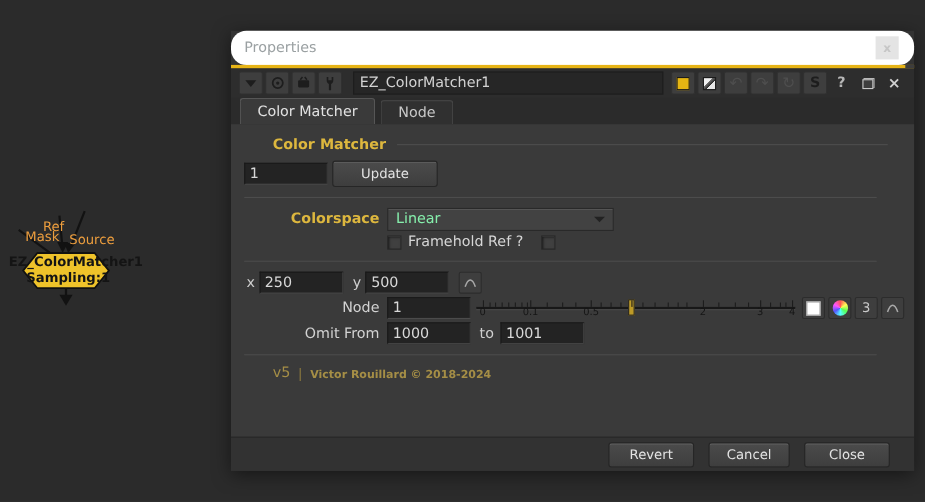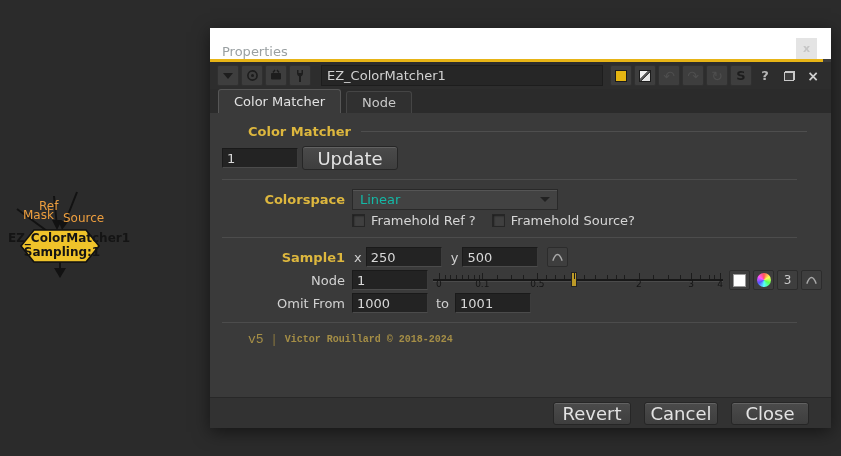--- a/index.html
+++ b/index.html
@@ -18,22 +18,22 @@
   .node-title { position:absolute; left:6px; top:71px; width:126px; text-align:center;
     color:#141414; font-size:12px; font-weight:bold; white-space:nowrap; }
   .node-sub { position:absolute; left:6px; top:85px; width:112px; text-align:center;
     color:#141414; font-size:12px; font-weight:bold; white-space:nowrap; }
 
   
   .panel { position:absolute; left:210px; top:28px; width:621px; height:400px;
     background:#333333; display:flex; flex-direction:column;
     box-shadow:0 4px 16px rgba(0,0,0,.5); }
 
-  .titlebar { height:31px; background:#ffffff; display:flex; align-items:flex-end;
-    padding:0 14px 0 12px; flex:none; }
+  .titlebar { height:31px; background:#ffffff; display:flex; align-items:center;
+    padding:0 14px 0 12px; flex:none;border-radius:14px; }
   .titlebar .title { color:#9aa0a2; font-size:13px; flex:1; }
   .win-close { width:21px; height:21px; background:#e4e4e4; color:#c6c6c6;
     font-size:11px; font-weight:bold; display:flex; align-items:center; justify-content:center; cursor:default; }
 
   .accent { height:3px; background:#E7B416; position:relative; flex:none; }
   .accent .accent-tail { position:absolute; right:0; top:0; width:8px; height:3px; background:#3d3d3d; }
 
   .toolbar { height:27px; background:#2d2d2d; display:flex; align-items:center;
     padding:0 7px; flex:none; }
   .tbtn { width:22px; height:21px; background:#3e3e3e; border:1px solid #303030;
@@ -75,26 +75,26 @@
   .sec-head .sec-title { margin-left:26px; margin-right:10px; font-size:13px; }
   .hline { flex:1; height:1px; background:#5e5e5e; opacity:.55; margin-right:2px; }
   .divider { height:1px; background:#5e5e5e; opacity:.5; margin:9px 12px 9px 0; }
 
   .field { height:20px; background:#232323; border:1px solid #1a1a1a;
     border-bottom-color:#4b4b4b; border-right-color:#3c3c3c;
     color:#d8d8d8; font-size:13px; padding:0 4px; width:76px;
     font-family:inherit; flex:none; }
   .btn { background:linear-gradient(#4b4b4b,#3e3e3e); border:1px solid #262626;
     box-shadow:inset 0 1px 0 rgba(255,255,255,.13); border-radius:3px;
-    color:#e3e3e3; font-size:18px; display:flex; align-items:center; justify-content:center; flex:none; }
+    color:#e3e3e3; font-size:12px; display:flex; align-items:center; justify-content:center; flex:none; }
   .update-btn { width:96px; height:24px; margin-left:4px; }
 
   .dropdown { width:206px; height:21px; background:#424242; border:1px solid #292929;
     box-shadow:inset 0 1px 0 rgba(255,255,255,.1); display:flex; align-items:center;
-    padding:0 7px; color:#14b8a6; flex:none; }
+    padding:0 7px; color:#86efac; flex:none; }
   .dropdown .dd-arrow { margin-left:auto; width:0; height:0;
     border-left:5px solid transparent; border-right:5px solid transparent;
     border-top:5px solid #222; }
 
   .cb { width:13px; height:13px; background:#404040; border:1px solid #262626;
     box-shadow:inset 1px 1px 2px rgba(0,0,0,.55); margin-right:6px; flex:none; }
   .cb-label { color:#d6d6d6; margin-right:16px; }
 
   .mini-label { margin:0 4px 0 2px; color:#cfcfcf; }
   .icon-btn { width:21px; height:20px; background:#3e3e3e; border:1px solid #2c2c2c;
@@ -108,21 +108,21 @@
   .tick.minor { top:5px; height:4px; }
   .ticklabel { position:absolute; top:9px; font-size:9px; color:#151515;
     transform:translateX(-50%); }
   .handle { position:absolute; top:2px; width:6px; height:15px; background:#BD9A27;
     border:1px solid #232323; transform:translateX(-50%); }
 
   .wheel { width:14px; height:14px; border-radius:50%;
     background:conic-gradient(#f55,#ff5,#5f5,#5ff,#55f,#f5f,#f55); }
   .white-swatch { width:13px; height:13px; background:#fff; border:1px solid #999; }
 
-  .version-row { display:flex; align-items:center; margin:8px 0 0 26px; color:#A58E46;font-family:Liberation Mono, monospace; }
+  .version-row { display:flex; align-items:flex-end; margin:8px 0 0 26px; color:#A58E46; }
   .version-v { font-size:13px; }
   .version-sep { margin:0 7px; font-size:12px; color:#8d7a3e; }
   .version-credit { font-size:10px; font-weight:bold; }
 
   .bottombar { height:31px; background:#323232; border-top:1px solid #282828;
     display:flex; align-items:center; justify-content:flex-end; padding-right:22px; flex:none; }
   .footer-btn { height:23px; margin-left:13px; }
   .footer-btn.w1 { width:78px; } .footer-btn.w2 { width:74px; } .footer-btn.w3 { width:78px; }
 </style>
 </head>
@@ -236,27 +236,25 @@
         <span>Linear</span>
         <span class="dd-arrow"></span>
       </div>
     </div>
 
     <div class="row">
       <span class="labelcol"></span>
       <span class="cb"></span>
       <span class="cb-label">Framehold Ref ?</span>
       <span class="cb"></span>
-      <span class="cb-label">Framehold Source?</span>
     </div>
 
     <div class="divider"></div>
 
     <div class="row">
-      <span class="labelcol gold">Sample1</span>
       <span class="mini-label">x</span>
       <input class="field" value="250" style="">
       <span class="mini-label" style="margin-left:9px;">y</span>
       <input class="field" value="500" style="">
       <div class="icon-btn" style="margin-left:9px;">
         <svg width="13" height="12" viewBox="0 0 14 12">
           <path d="M2,10 C5,1 9,1 12,10" fill="none" stroke="#a8a8a8" stroke-width="1.5"></path>
         </svg>
       </div>
     </div>

